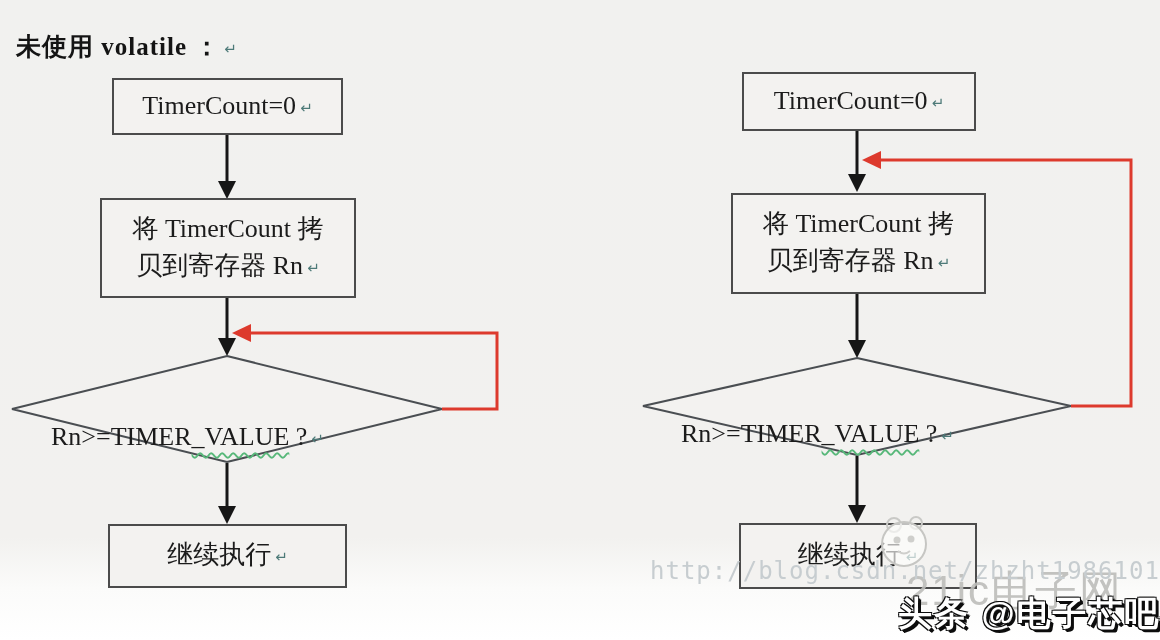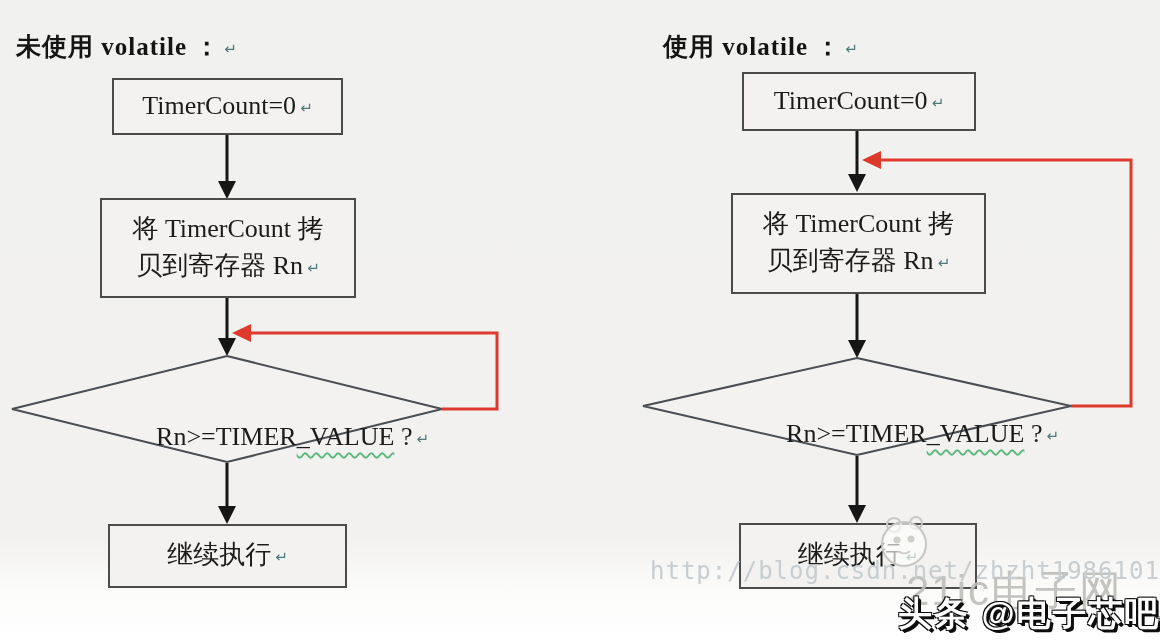--- a/index.html
+++ b/index.html
@@ -13,21 +13,21 @@
     position:absolute;z-index:2;font-weight:700;font-size:25px;letter-spacing:1px;
     white-space:pre;color:#141414;
   }
   .fc-box{
     position:absolute;z-index:2;box-sizing:border-box;
     border:2px solid #4b4b4b;background:#f3f2f0;
     display:flex;flex-direction:column;justify-content:center;
     font-size:26px;line-height:37px;text-align:center;white-space:pre;
   }
   .decision-label{
-    position:absolute;z-index:2;text-align:right;font-size:26px;white-space:pre;
+    position:absolute;z-index:2;text-align:left;font-size:26px;white-space:pre;
   }
   .grammar{
     text-decoration-line:underline;text-decoration-style:wavy;
     text-decoration-color:#58b87a;text-decoration-thickness:2px;
     text-underline-offset:7px;
   }
   .rmark{
     font-family:"DejaVu Sans",sans-serif;font-size:15px;color:#4d7a78;
     margin-left:4px;font-weight:400;vertical-align:1px;
   }
@@ -98,21 +98,20 @@
   </div>
 
   <div class="decision-label" style="left:25px;top:392px;width:404px;">
     <span>Rn&gt;=TIMER</span><span class="grammar">_VALUE</span><span> ?</span><span class="rmark">↵</span>
   </div>
 
   <div class="fc-box" style="left:108px;top:524px;width:239px;height:64px;">
     <div><span>继续执行</span><span class="rmark">↵</span></div>
   </div>
 
-  <div class="fc-title" style="left:663px;top:30px;"><span>使用 volatile ：</span><span class="rmark">↵</span></div>
 
   <div class="fc-box" style="left:742px;top:72px;width:234px;height:59px;">
     <div><span>TimerCount=0</span><span class="rmark">↵</span></div>
   </div>
 
   <div class="fc-box" style="left:731px;top:193px;width:255px;height:101px;">
     <div>将 TimerCount 拷</div>
     <div><span>贝到寄存器 Rn</span><span class="rmark">↵</span></div>
   </div>
 

